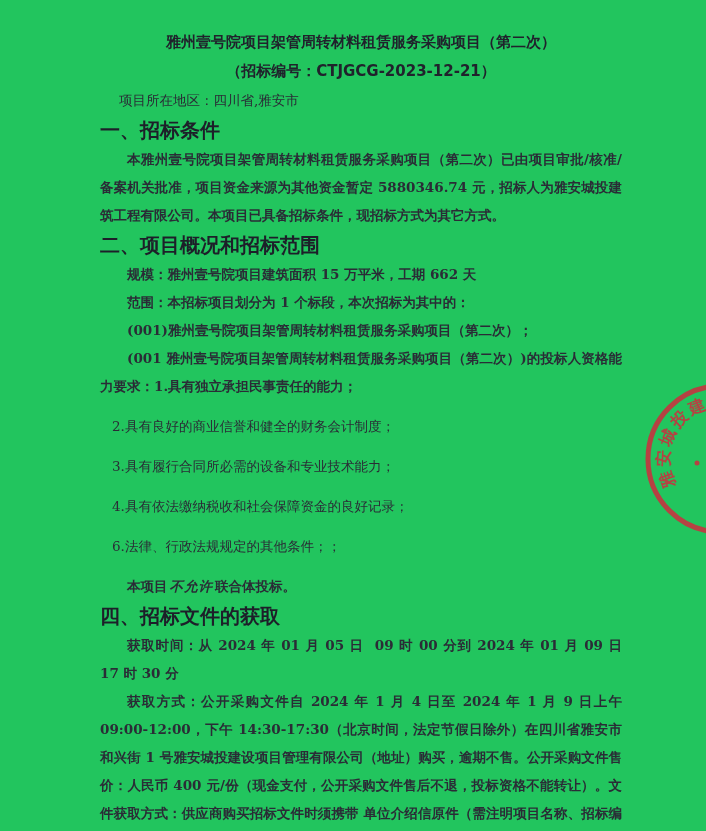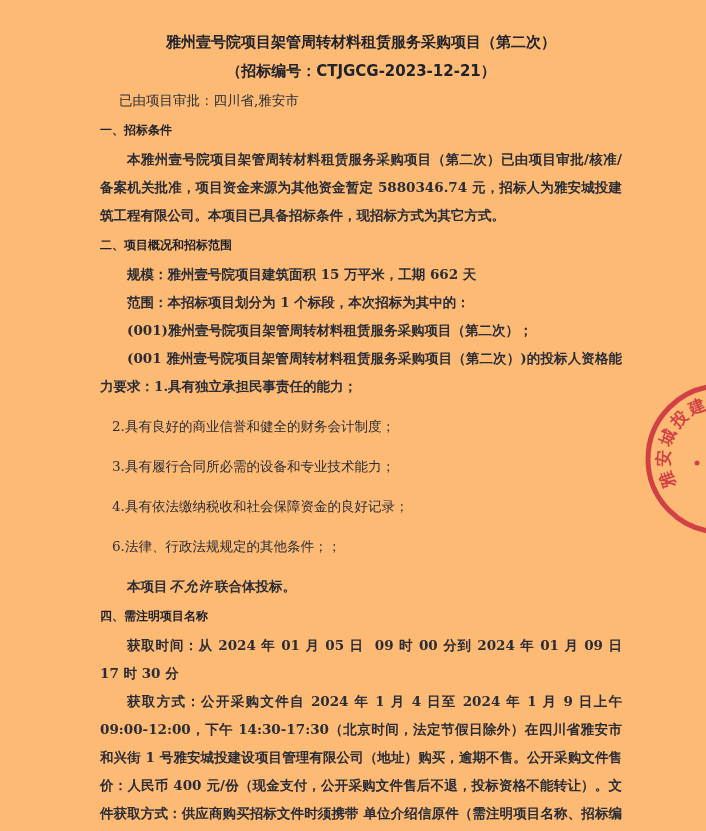--- a/index.html
+++ b/index.html
@@ -4,21 +4,21 @@
 <style>
   html, body {
     margin: 0;
     padding: 0;
     background: #ffffff;
   }
   .page {
     position: relative;
     width: 706px;
     height: 831px;
-    background: #fdba74;
+    background: #22c55e;
     overflow: hidden;
     font-family: "DejaVu Serif", "Liberation Serif", serif;
     color: #2a2c36;
   }
   .content {
     position: absolute;
     left: 100px;
     top: 28px;
     width: 522px;
     font-size: 13.5px;
@@ -35,21 +35,21 @@
     color: #20222c;
   }
   .location-line {
     margin-top: 33px;
     padding-left: 19px;
     line-height: 28px;
   }
   .section-heading {
     font-family: "DejaVu Sans", "Liberation Sans", sans-serif;
     font-weight: bold;
-    font-size: 12px;
+    font-size: 20px;
     line-height: 29px;
     margin: 2px 0 0 0;
     color: #1d1f29;
   }
   .para {
     margin: 0;
     text-align: justify;
     white-space: pre-wrap;
   }
   .indent {
@@ -76,38 +76,38 @@
 </head>
 <body>
 
 <div class="page">
 
   <div class="content">
 
     <p class="doc-title">雅州壹号院项目架管周转材料租赁服务采购项目（第二次）</p>
     <p class="doc-subtitle">（招标编号：CTJGCG-2023-12-21）</p>
 
-    <p class="location-line para">已由项目审批：四川省,雅安市</p>
+    <p class="location-line para">项目所在地区：四川省,雅安市</p>
 
     <h3 class="section-heading">一、招标条件</h3>
     <p class="para indent">本雅州壹号院项目架管周转材料租赁服务采购项目（第二次）已由项目审批/核准/备案机关批准，项目资金来源为其他资金暂定 5880346.74 元，招标人为雅安城投建筑工程有限公司。本项目已具备招标条件，现招标方式为其它方式。</p>
 
     <h3 class="section-heading">二、项目概况和招标范围</h3>
     <p class="para indent">规模：雅州壹号院项目建筑面积 15 万平米，工期 662 天</p>
     <p class="para indent">范围：本招标项目划分为 1 个标段，本次招标为其中的：</p>
     <p class="para indent">(001)雅州壹号院项目架管周转材料租赁服务采购项目（第二次）；</p>
 
     <p class="para indent">(001 雅州壹号院项目架管周转材料租赁服务采购项目（第二次）)的投标人资格能力要求：1.具有独立承担民事责任的能力；</p>
     <p class="list-item">2.具有良好的商业信誉和健全的财务会计制度；</p>
     <p class="list-item">3.具有履行合同所必需的设备和专业技术能力；</p>
     <p class="list-item">4.具有依法缴纳税收和社会保障资金的良好记录；</p>
     <p class="list-item">6.法律、行政法规规定的其他条件；；</p>
     <p class="para indent jv-note"><span>本项目</span><em>不允许</em><span>联合体投标。</span></p>
 
-    <h3 class="section-heading">四、需注明项目名称</h3>
+    <h3 class="section-heading">四、招标文件的获取</h3>
     <p class="para indent">获取时间：从 2024 年 01 月 05 日  09 时 00 分到 2024 年 01 月 09 日  17 时 30 分</p>
     <p class="para indent">获取方式：公开采购文件自 2024 年 1 月 4 日至 2024 年 1 月 9 日上午 09:00-12:00，下午 14:30-17:30（北京时间，法定节假日除外）在四川省雅安市和兴街 1 号雅安城投建设项目管理有限公司（地址）购买，逾期不售。公开采购文件售价：人民币 400 元/份（现金支付，公开采购文件售后不退，投标资格不能转让）。文件获取方式：供应商购买招标文件时须携带 单位介绍信原件（需注明项目名称、招标编号、联系人及联系电话、纳税人识别号）经办人身份证复印件，加盖鲜章；并携带 U 盘拷贝电子文档。</p>
 
   </div>
 
   <svg class="seal" width="706" height="831" viewBox="0 0 706 831">
     <g opacity="0.87">
       <circle cx="721" cy="459" r="73" fill="none" stroke-width="5" stroke="#cb2f3f"></circle>
       <path id="sealTextPath" d="M 676 485 A 52 52 0 1 1 766 485" fill="none"></path>
       <text font-size="16.5" font-weight="bold" letter-spacing="3" font-family="DejaVu Serif, Liberation Serif, serif" fill="#cb2f3f">

